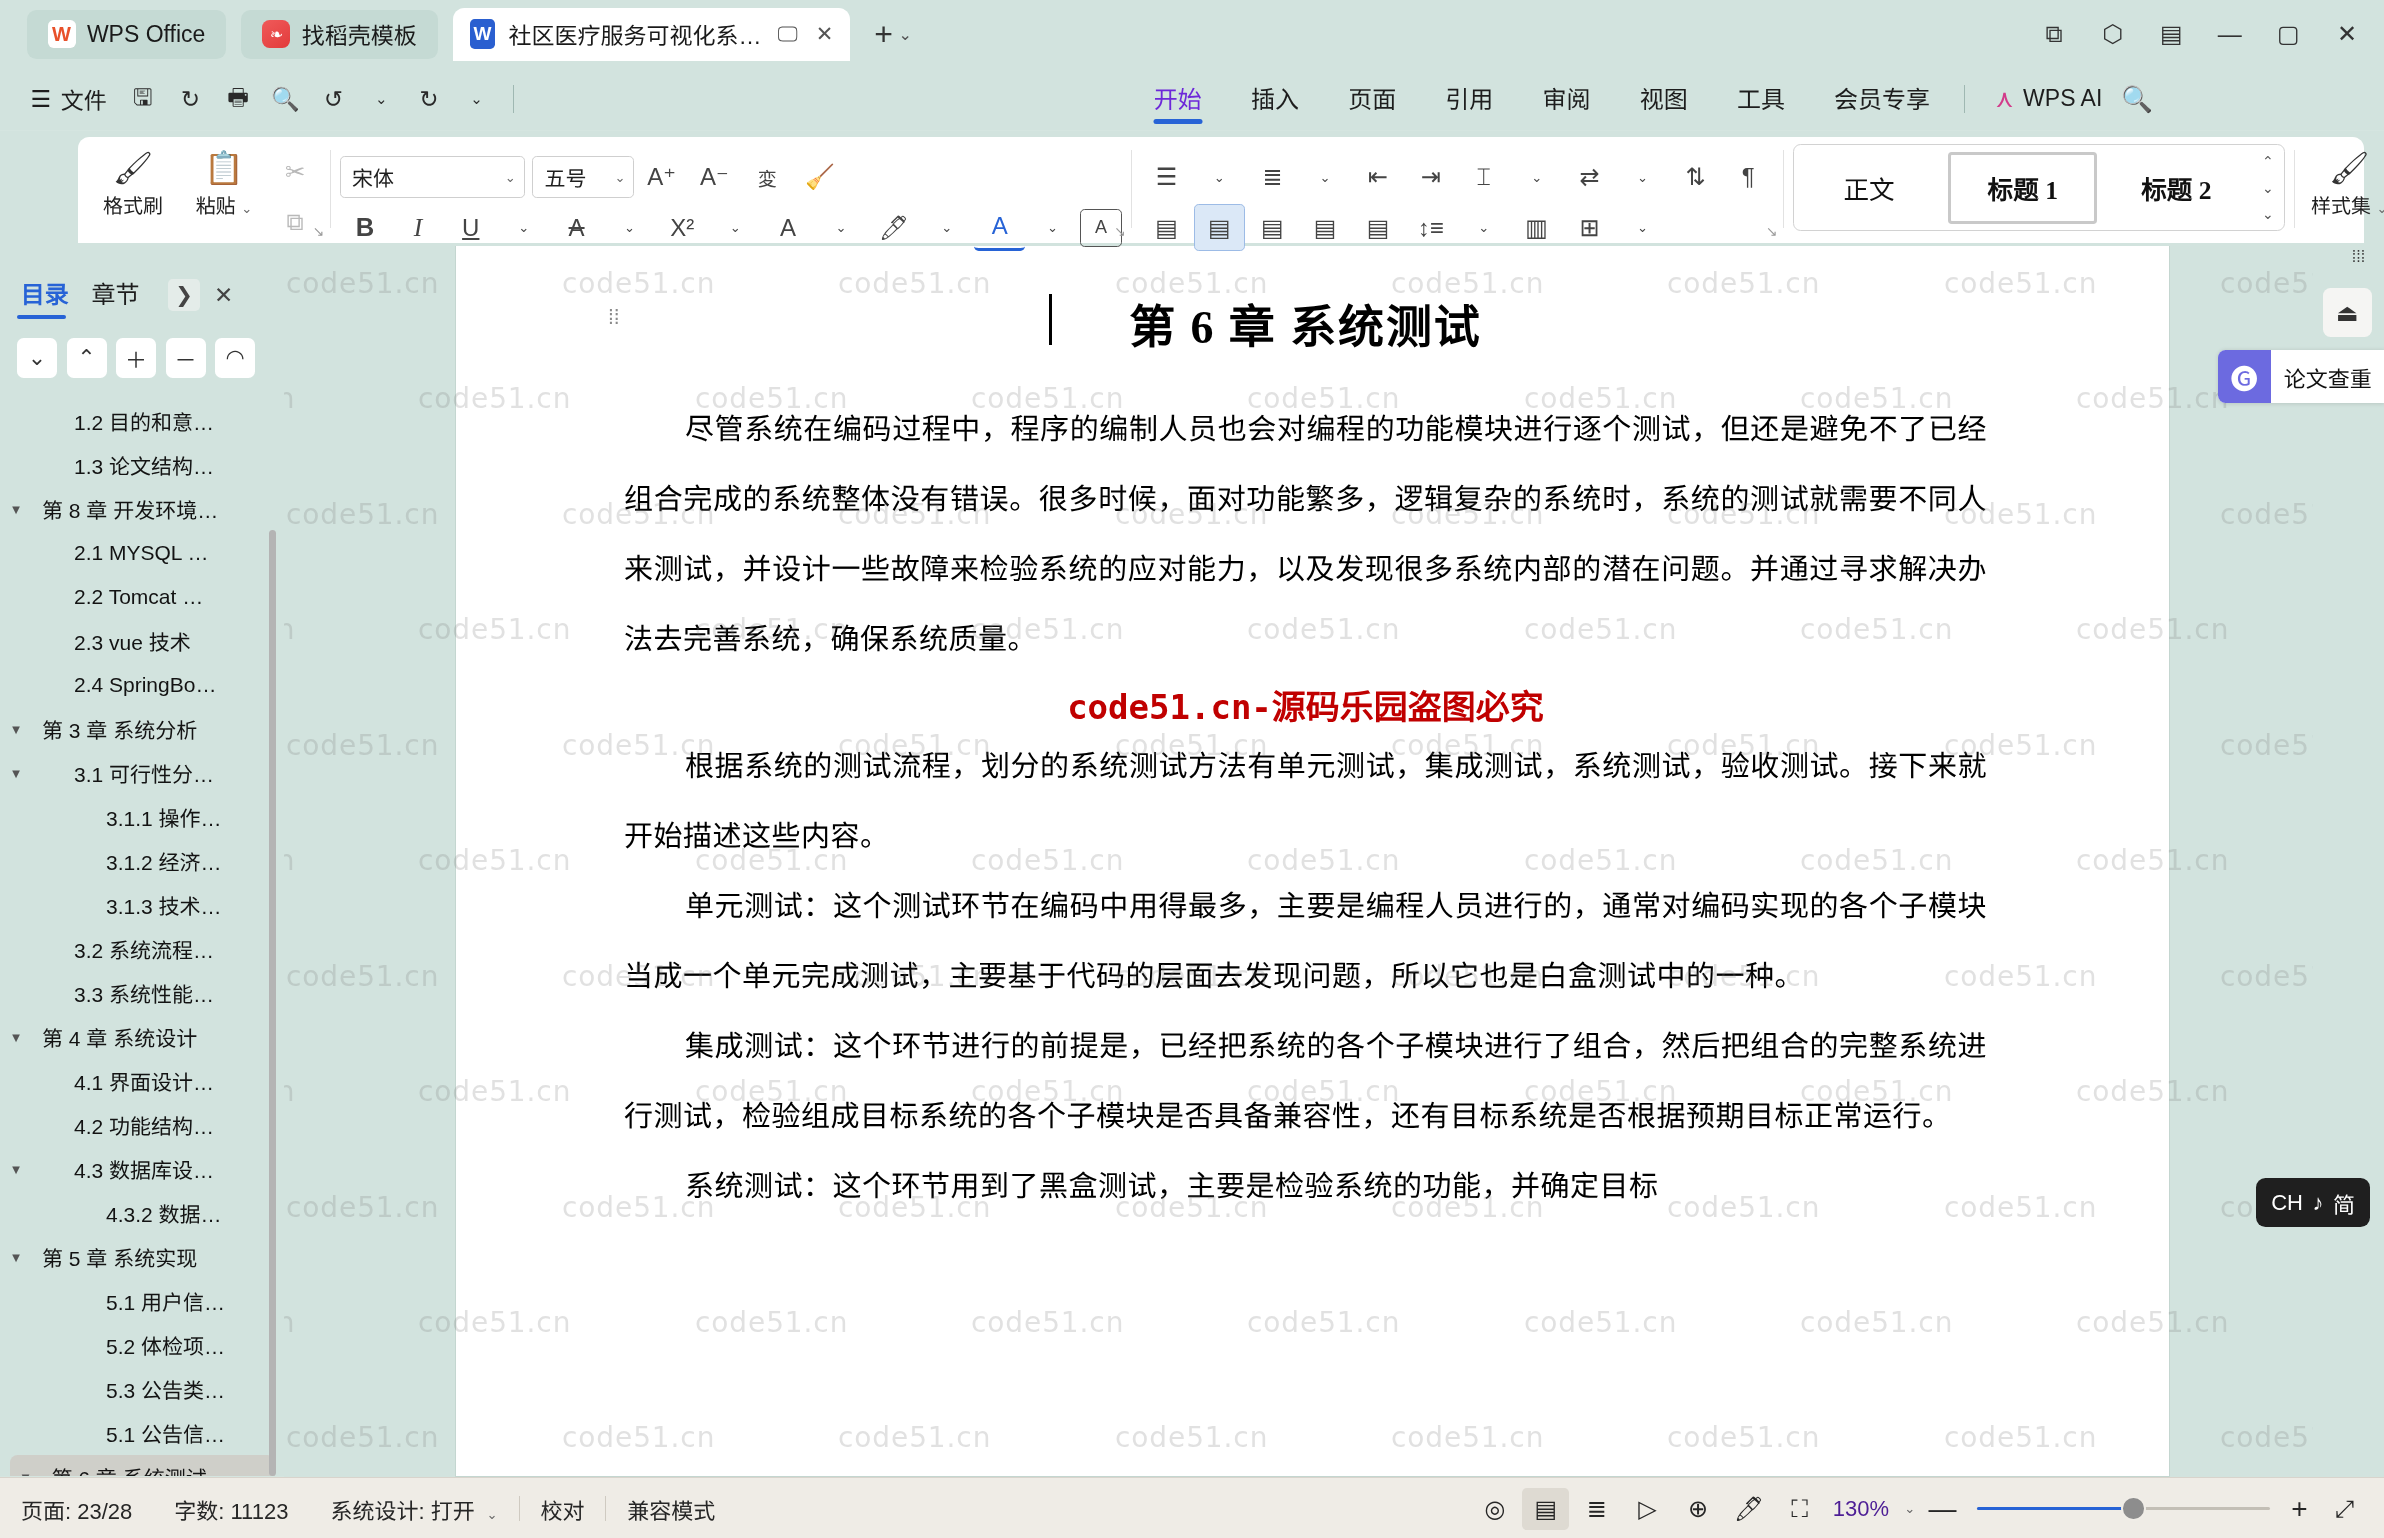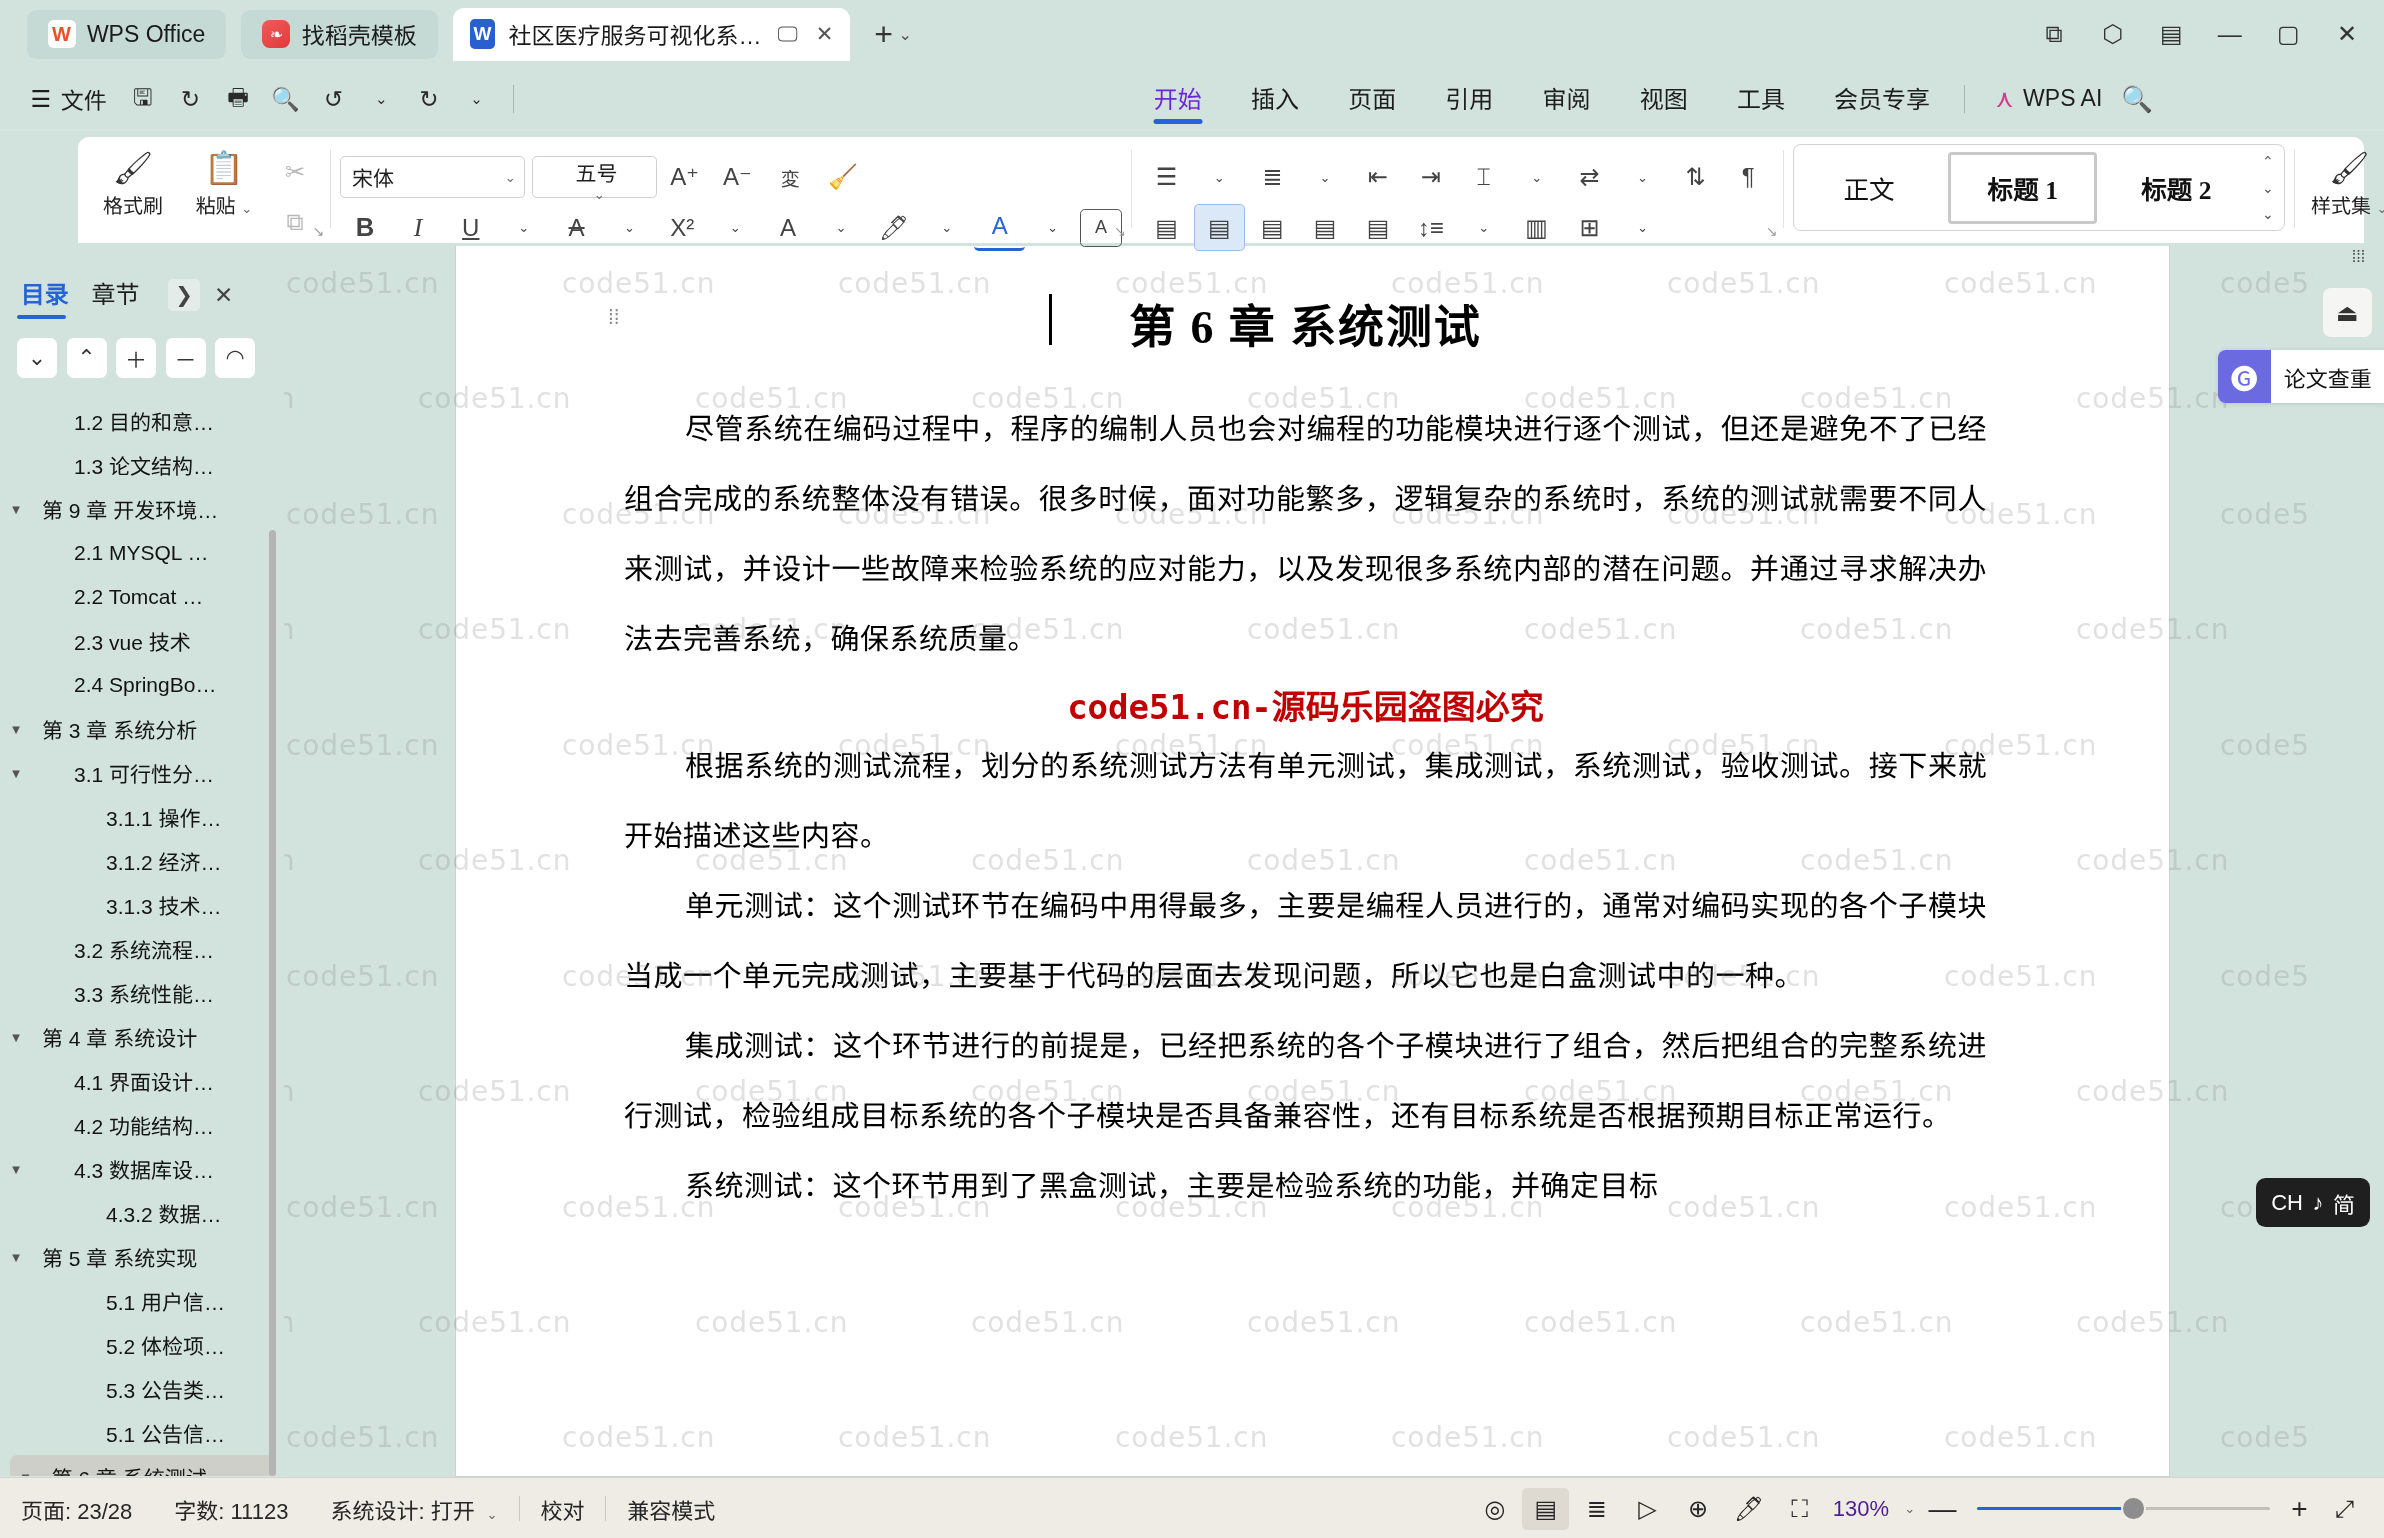--- a/index.html
+++ b/index.html
@@ -128,21 +128,21 @@
   .smbtn.dis { color:#b9b9b9; }
   .rowwrap { display:flex; flex-direction:column; gap:3.8px; padding-top:17px; }
   .row { display:flex; align-items:center; gap:1.9px; }
 
   .fontname, .fontsize {
     height: 42px; border:0.9px solid #cfcfcf; border-radius:4.7px; background:#fff;
     display:flex; align-items:center; justify-content:space-between;
     padding: 0 7.6px 0 11.4px; font-size: 21px; color:#1f1f1f; cursor:pointer;
   }
   .fontname { width: 185px; }
-  .fontsize { width: 125px; flex-direction: column; }
+  .fontsize { width: 102px; }
   .caret { font-size: 13.2px; color:#666; margin-left:5.7px; }
 
   .stylebox {
     width: 492px; height: 87px; border:0.9px solid #d2d2d2; border-radius:7.6px;
     margin-top: 7.6px; display:flex; align-items:center; position:relative; background:#fff;
   }
   .stylecell {
     flex: 1; height: 72px; margin: 0 3.8px; display:flex; align-items:center; justify-content:center;
     font-size: 25.6px; color:#111; cursor:pointer; border-radius:3.8px;
     font-family: "Liberation Serif", serif;
@@ -499,21 +499,21 @@
 
     <div class="toc-list" id="toc-list">
         <div class="toc-item lv1">
           <span class="tt">1.2 目的和意…</span>
         </div>
         <div class="toc-item lv1">
           <span class="tt">1.3 论文结构…</span>
         </div>
         <div class="toc-item lv0">
           <span class="tw tw0">▼</span>
-          <span class="tt">第 9 章 开发环境…</span>
+          <span class="tt">第 8 章 开发环境…</span>
         </div>
         <div class="toc-item lv1">
           <span class="tt">2.1 MYSQL …</span>
         </div>
         <div class="toc-item lv1">
           <span class="tt">2.2 Tomcat …</span>
         </div>
         <div class="toc-item lv1">
           <span class="tt">2.3 vue 技术</span>
         </div>

